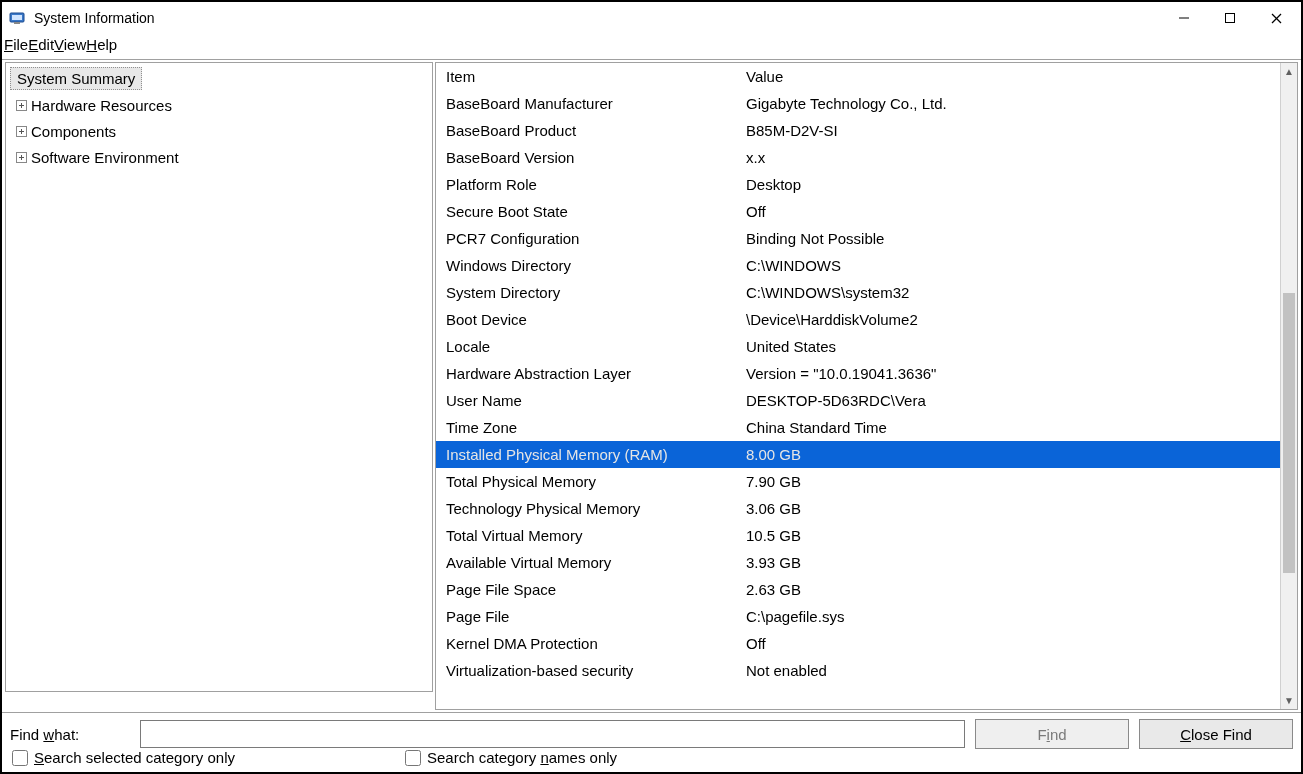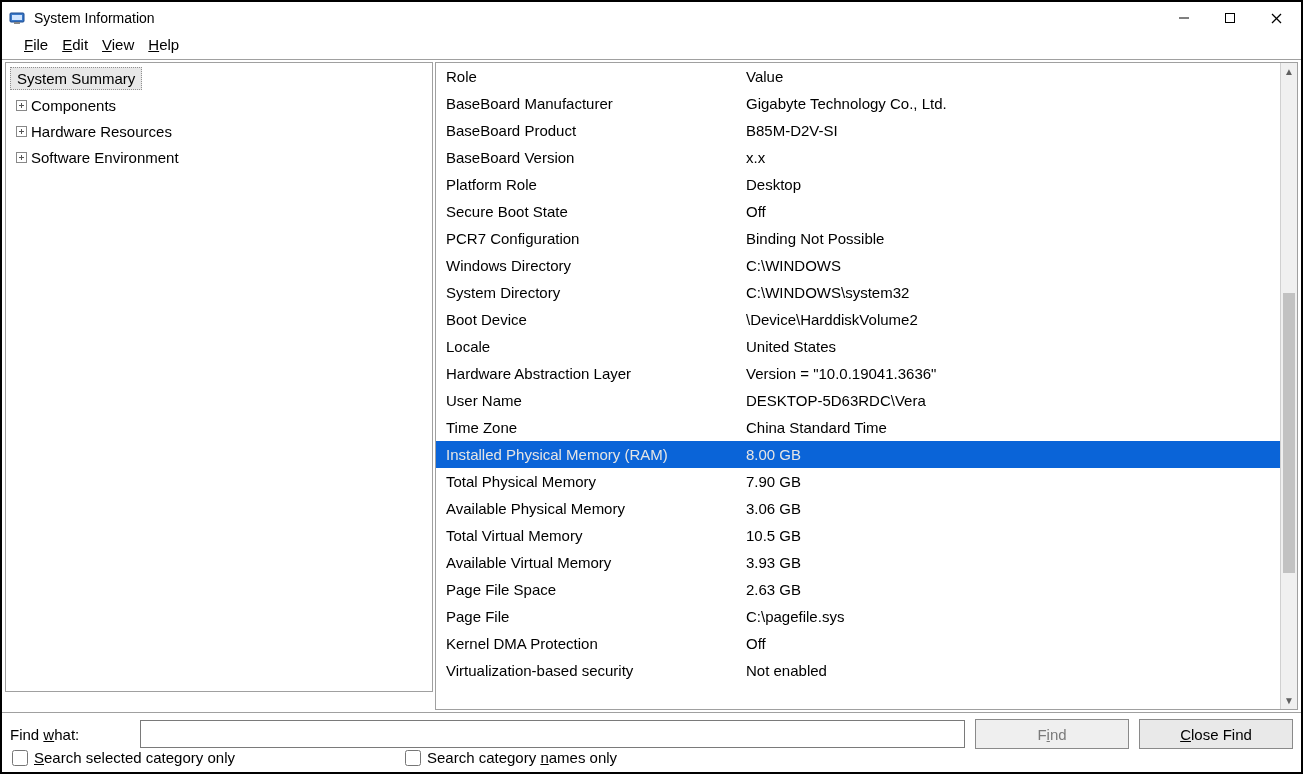--- a/index.html
+++ b/index.html
@@ -32,24 +32,22 @@
   .titlebar .title { flex: 0 0 auto; font-size: 14px; }
   .titlebar .spacer { flex: 1; }
   .caption-btn {
     width: 46px; height: 30px;
     display: flex; align-items:center; justify-content:center;
     color: #000;
   }
   
   .menubar {
     display: flex;
-    gap: 14px;
     padding: 2px 10px 6px 2px;
     font-size: 15px;
-    margin-left: 20px;
   }
   .menu-item .ul { text-decoration: underline; }
   
   .main {
     flex: 1;
     display: flex;
     border-top: 1px solid #a0a0a0;
     min-height: 0;
   }
   .tree-pane {
@@ -212,37 +210,37 @@
   <span class="menu-item"><span class="ul">H</span>elp</span>
 </div>
 
 <div class="main">
 
   <div class="tree-pane">
     <div class="tree-root">System Summary</div>
     <div class="tree-children" id="tree-children">
         <div class="tree-node">
           <span class="tree-expander"></span>
-          <span>Components</span>
+          <span>Hardware Resources</span>
         </div>
         <div class="tree-node">
           <span class="tree-expander"></span>
-          <span>Hardware Resources</span>
+          <span>Components</span>
         </div>
         <div class="tree-node">
           <span class="tree-expander"></span>
           <span>Software Environment</span>
         </div>
       </div>
   </div>
 
   <div class="list-pane">
     <div class="list-content" id="list-content">
       <div class="list-header">
-        <div class="col-item">Role</div>
+        <div class="col-item">Item</div>
         <div class="col-value">Value</div>
       </div>
 
     <div class="list-row">
           <div class="col-item">BaseBoard Manufacturer</div>
           <div class="col-value">Gigabyte Technology Co., Ltd.</div>
         </div>
         <div class="list-row">
           <div class="col-item">BaseBoard Product</div>
           <div class="col-value">B85M-D2V-SI</div>
@@ -293,21 +291,21 @@
         </div>
         <div class="list-row selected">
           <div class="col-item">Installed Physical Memory (RAM)</div>
           <div class="col-value">8.00 GB</div>
         </div>
         <div class="list-row">
           <div class="col-item">Total Physical Memory</div>
           <div class="col-value">7.90 GB</div>
         </div>
         <div class="list-row">
-          <div class="col-item">Available Physical Memory</div>
+          <div class="col-item">Technology Physical Memory</div>
           <div class="col-value">3.06 GB</div>
         </div>
         <div class="list-row">
           <div class="col-item">Total Virtual Memory</div>
           <div class="col-value">10.5 GB</div>
         </div>
         <div class="list-row">
           <div class="col-item">Available Virtual Memory</div>
           <div class="col-value">3.93 GB</div>
         </div>

